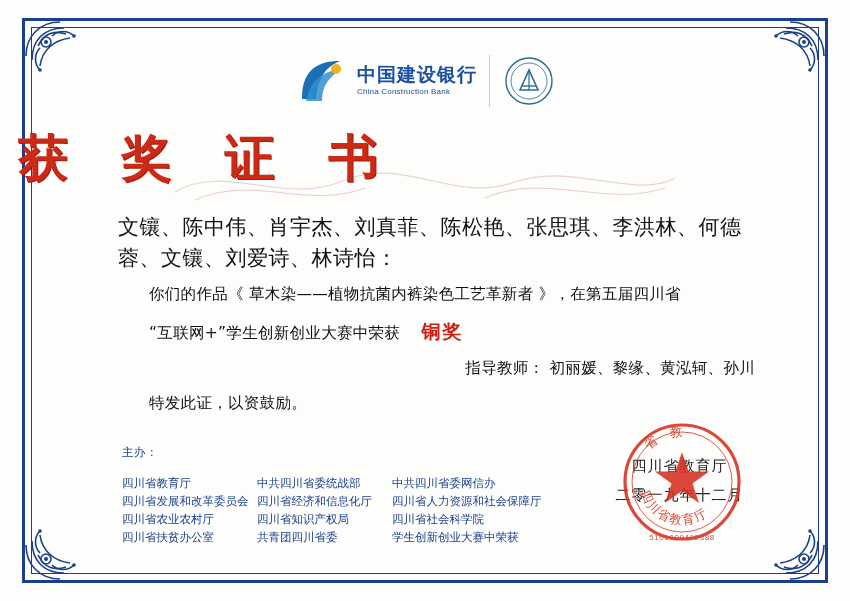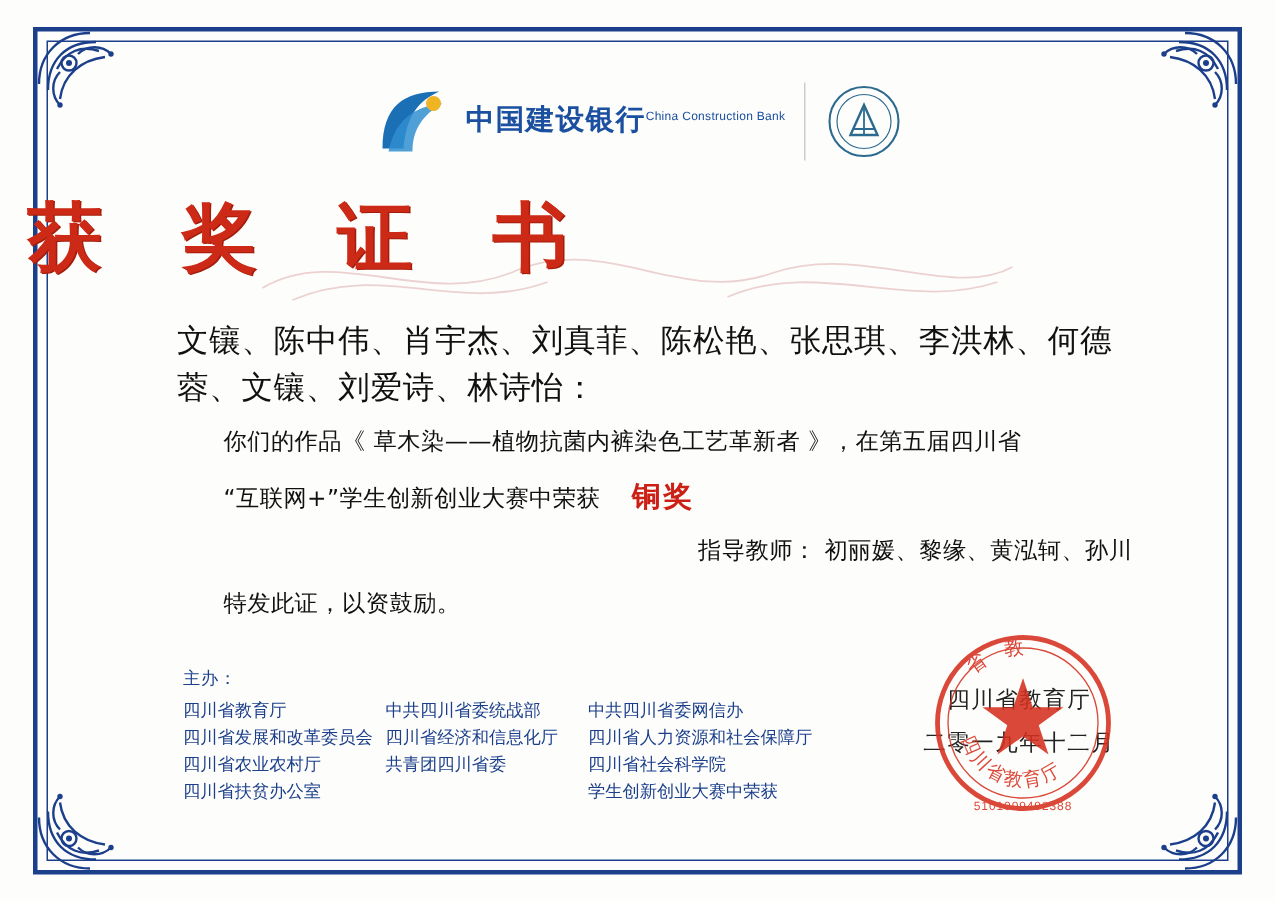--- a/index.html
+++ b/index.html
@@ -60,20 +60,21 @@
     align-items: center;
     padding-right: 12px;
     border-right: 1px solid #c9cdd4;
   }
   .ccb-mark {
     width: 54px; height: 52px;
     margin-right: 7px;
   }
   .ccb-text {
     display: flex;
+    flex-direction: column;
     justify-content: center;
     line-height: 1.05;
   }
   .ccb-cn {
     font-family: "DejaVu Sans", sans-serif;
     font-size: 19px;
     font-weight: bold;
     color: #1b4fa0;
     letter-spacing: 1px;
   }
@@ -159,21 +160,21 @@
   .sponsors {
     position: absolute;
     left: 122px;
     top: 443px;
     font-family: "DejaVu Sans", sans-serif;
     font-size: 11.5px;
     color: #1b3f8b;
     line-height: 18px;
   }
   .sponsors .heading {
-    margin-bottom: 3px;
+    margin-bottom: 13px;
     letter-spacing: 0.5px;
   }
   .sponsor-cols {
     display: flex;
     gap: 0;
   }
   .sponsor-col {
     width: 135px;
   }
   .sponsor-col.wide { width: 190px; }
@@ -352,20 +353,21 @@
     <div class="sponsor-cols">
       <div class="sponsor-col">
         <div>四川省教育厅</div>
         <div>四川省发展和改革委员会</div>
         <div>四川省农业农村厅</div>
         <div>四川省扶贫办公室</div>
       </div>
       <div class="sponsor-col">
         <div>中共四川省委统战部</div>
         <div>四川省经济和信息化厅</div>
+        <div>四川省知识产权局</div>
         <div>共青团四川省委</div>
       </div>
       <div class="sponsor-col wide">
         <div>中共四川省委网信办</div>
         <div>四川省人力资源和社会保障厅</div>
         <div>四川省社会科学院</div>
         <div>学生创新创业大赛中荣获</div>
       </div>
     </div>
   </div>

